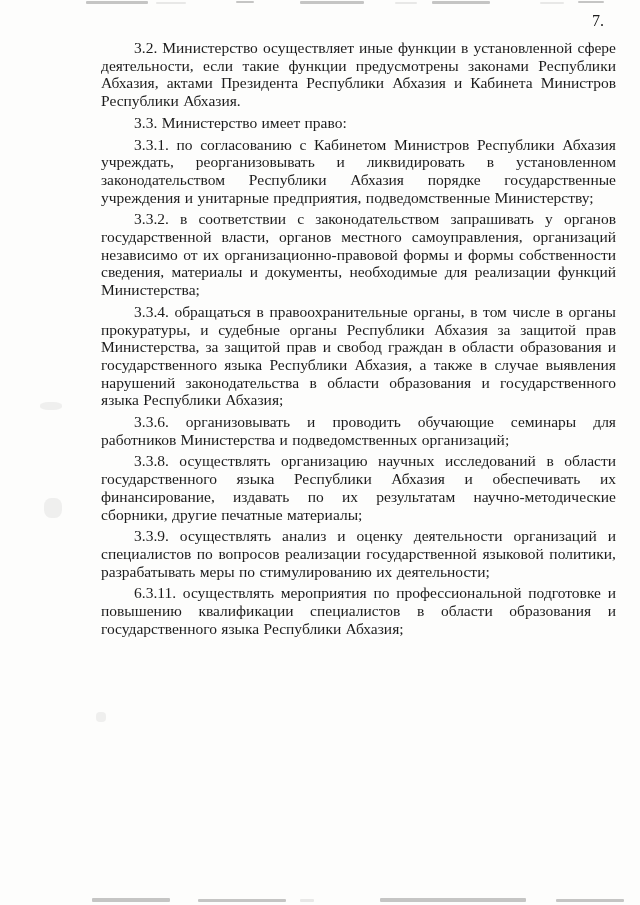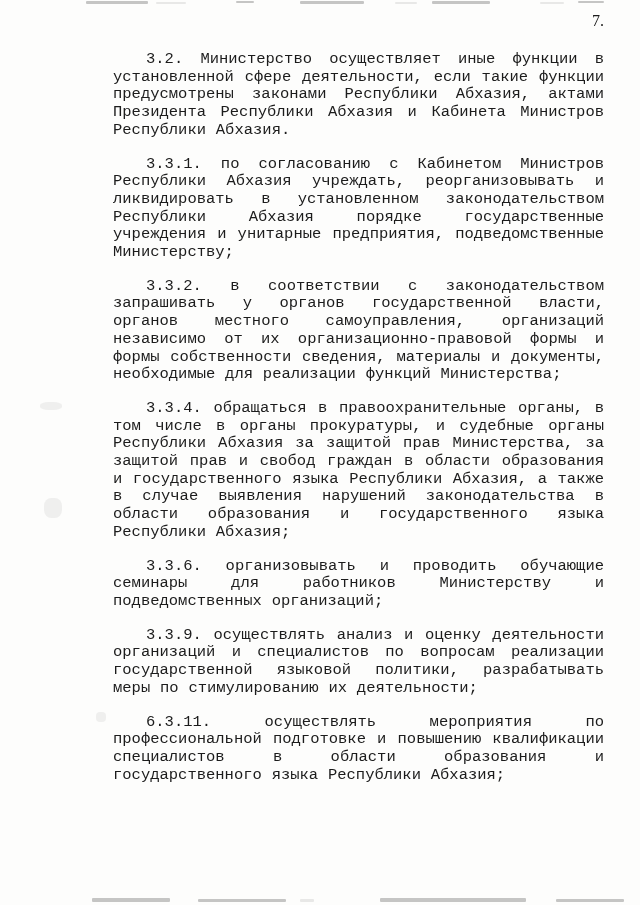--- a/index.html
+++ b/index.html
@@ -28,24 +28,23 @@
   .doc-body {
     position: absolute;
     left: 97px;
     top: 35px;
     width: 523px;
     font-size: 15.5px;
     line-height: 17.7px;
     text-align: justify;
   }
   .para {
-    margin: 16px;
+    margin: 4px;
     text-indent: 33px;
     word-spacing: 0.5px;
-    font-family: Liberation Mono, monospace;
   }
   
   .artifact {
     position: absolute;
     background: rgba(105, 105, 105, 0.38);
     border-radius: 1px;
     pointer-events: none;
   }
   .artifact.light {
     background: rgba(140, 140, 140, 0.18);
@@ -78,21 +77,23 @@
   <div class="artifact" style="left:556px; top:899px; width:68px; height:3px;"></div>
 
   <div class="smudge" style="left:40px; top:402px; width:22px; height:8px;"></div>
   <div class="smudge" style="left:44px; top:498px; width:18px; height:20px;"></div>
   <div class="smudge" style="left:96px; top:712px; width:10px; height:10px;"></div>
 
   <div class="page-number">7.</div>
 
   <div class="doc-body">
     <p class="para">3.2. Министерство осуществляет иные функции в установленной сфере деятельности, если такие функции предусмотрены законами Республики Абхазия, актами Президента Республики Абхазия и Кабинета Министров Республики Абхазия.</p>
+    <p class="para">3.3. Министерство имеет право:</p>
     <p class="para">3.3.1. по согласованию с Кабинетом Министров Республики Абхазия учреждать, реорганизовывать и ликвидировать в установленном законодательством Республики Абхазия порядке государственные учреждения и унитарные предприятия, подведомственные Министерству;</p>
     <p class="para">3.3.2. в соответствии с законодательством запрашивать у органов государственной власти, органов местного самоуправления, организаций независимо от их организационно-правовой формы и формы собственности сведения, материалы и документы, необходимые для реализации функций Министерства;</p>
     <p class="para">3.3.4. обращаться в правоохранительные органы, в том числе в органы прокуратуры, и судебные органы Республики Абхазия за защитой прав Министерства, за защитой прав и свобод граждан в области образования и государственного языка Республики Абхазия, а также в случае выявления нарушений законодательства в области образования и государственного языка Республики Абхазия;</p>
-    <p class="para">3.3.6. организовывать и проводить обучающие семинары для работников Министерству и подведомственных организаций;</p>
-    <p class="para">3.3.9. осуществлять анализ и оценку деятельности организаций и специалистов по вопросам реализации государственной языковой политики, разрабатывать меры по стимулированию их деятельности;</p>
+    <p class="para">3.3.6. организовывать и проводить обучающие семинары для работников Министерства и подведомственных организаций;</p>
+    <p class="para">3.3.8. осуществлять организацию научных исследований в области государственного языка Республики Абхазия и обеспечивать их финансирование, издавать по их результатам научно-методические сборники, другие печатные материалы;</p>
+    <p class="para">3.3.9. осуществлять анализ и оценку деятельности организаций и специалистов по вопросов реализации государственной языковой политики, разрабатывать меры по стимулированию их деятельности;</p>
     <p class="para">6.3.11. осуществлять мероприятия по профессиональной подготовке и повышению квалификации специалистов в области образования и государственного языка Республики Абхазия;</p>
   </div>
 
 </div>
 
 </body></html>

